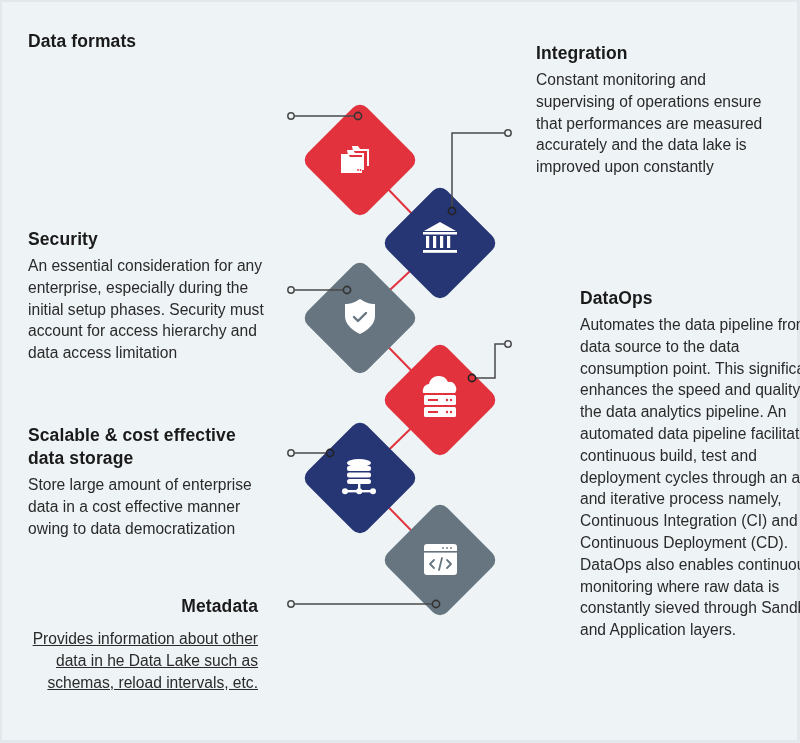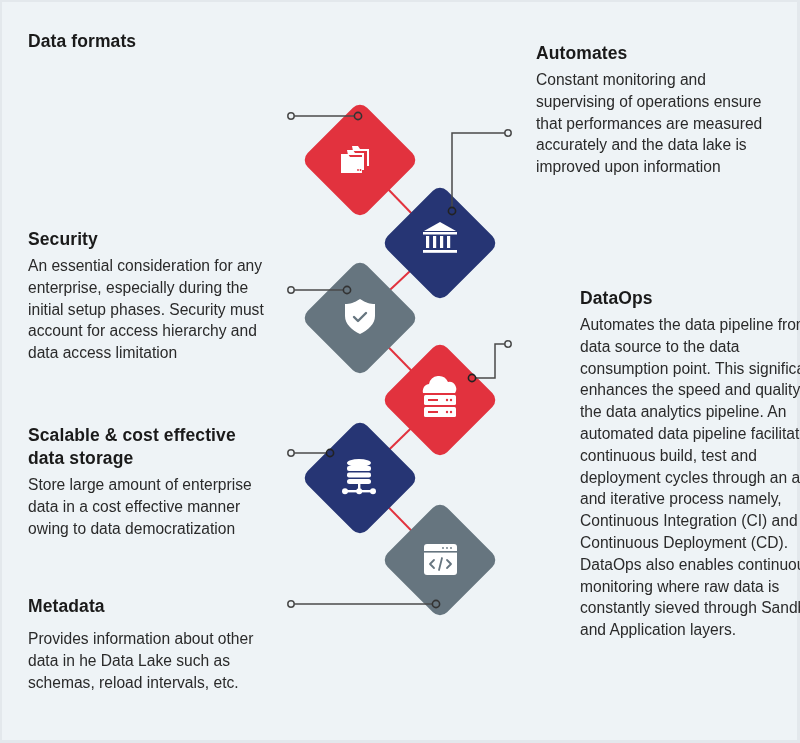--- a/index.html
+++ b/index.html
@@ -35,28 +35,28 @@
   <div class="block" style="left:26px; top:226px; width:250px;">
     <h3>Security</h3>
     <p>An essential consideration for any enterprise, especially during the initial setup phases. Security must account for access hierarchy and data access limitation</p>
   </div>
 
   <div class="block" style="left:26px; top:422px; width:230px;">
     <h3>Scalable &amp; cost effective data storage</h3>
     <p>Store large amount of enterprise data in a cost effective manner owing to data democratization</p>
   </div>
 
-  <div class="block" style="left:26px; top:593px; width:230px;">
+  <div class="block" style="left:26px; top:593px; width:230px;text-align:right;">
     <h3>Metadata</h3>
-    <p style="margin-top:10px;">Provides information about other data in he Data Lake such as schemas, reload intervals, etc.</p>
+    <p style="margin-top:10px;text-decoration:underline;">Provides information about other data in he Data Lake such as schemas, reload intervals, etc.</p>
   </div>
 
   <div class="block" style="left:534px; top:40px; width:250px;">
-    <h3>Automates</h3>
-    <p>Constant monitoring and supervising of operations ensure that performances are measured accurately and the data lake is improved upon information</p>
+    <h3>Integration</h3>
+    <p>Constant monitoring and supervising of operations ensure that performances are measured accurately and the data lake is improved upon constantly</p>
   </div>
 
   <div class="block" style="left:534px; top:285px; width:252px;margin-left:44px;">
     <h3>DataOps</h3>
     <p>Automates the data pipeline from data source to the data consumption point. This significantly enhances the speed and quality of the data analytics pipeline. An automated data pipeline facilitates continuous build, test and deployment cycles through an agile and iterative process namely, Continuous Integration (CI) and Continuous Deployment (CD). DataOps also enables continuous monitoring where raw data is constantly sieved through Sandbox and Application layers.</p>
   </div>
 
   <svg class="diagram" width="795" height="738" viewBox="2 2 795 738">
 
     <g stroke="#e2323e" stroke-width="2" fill="none">

